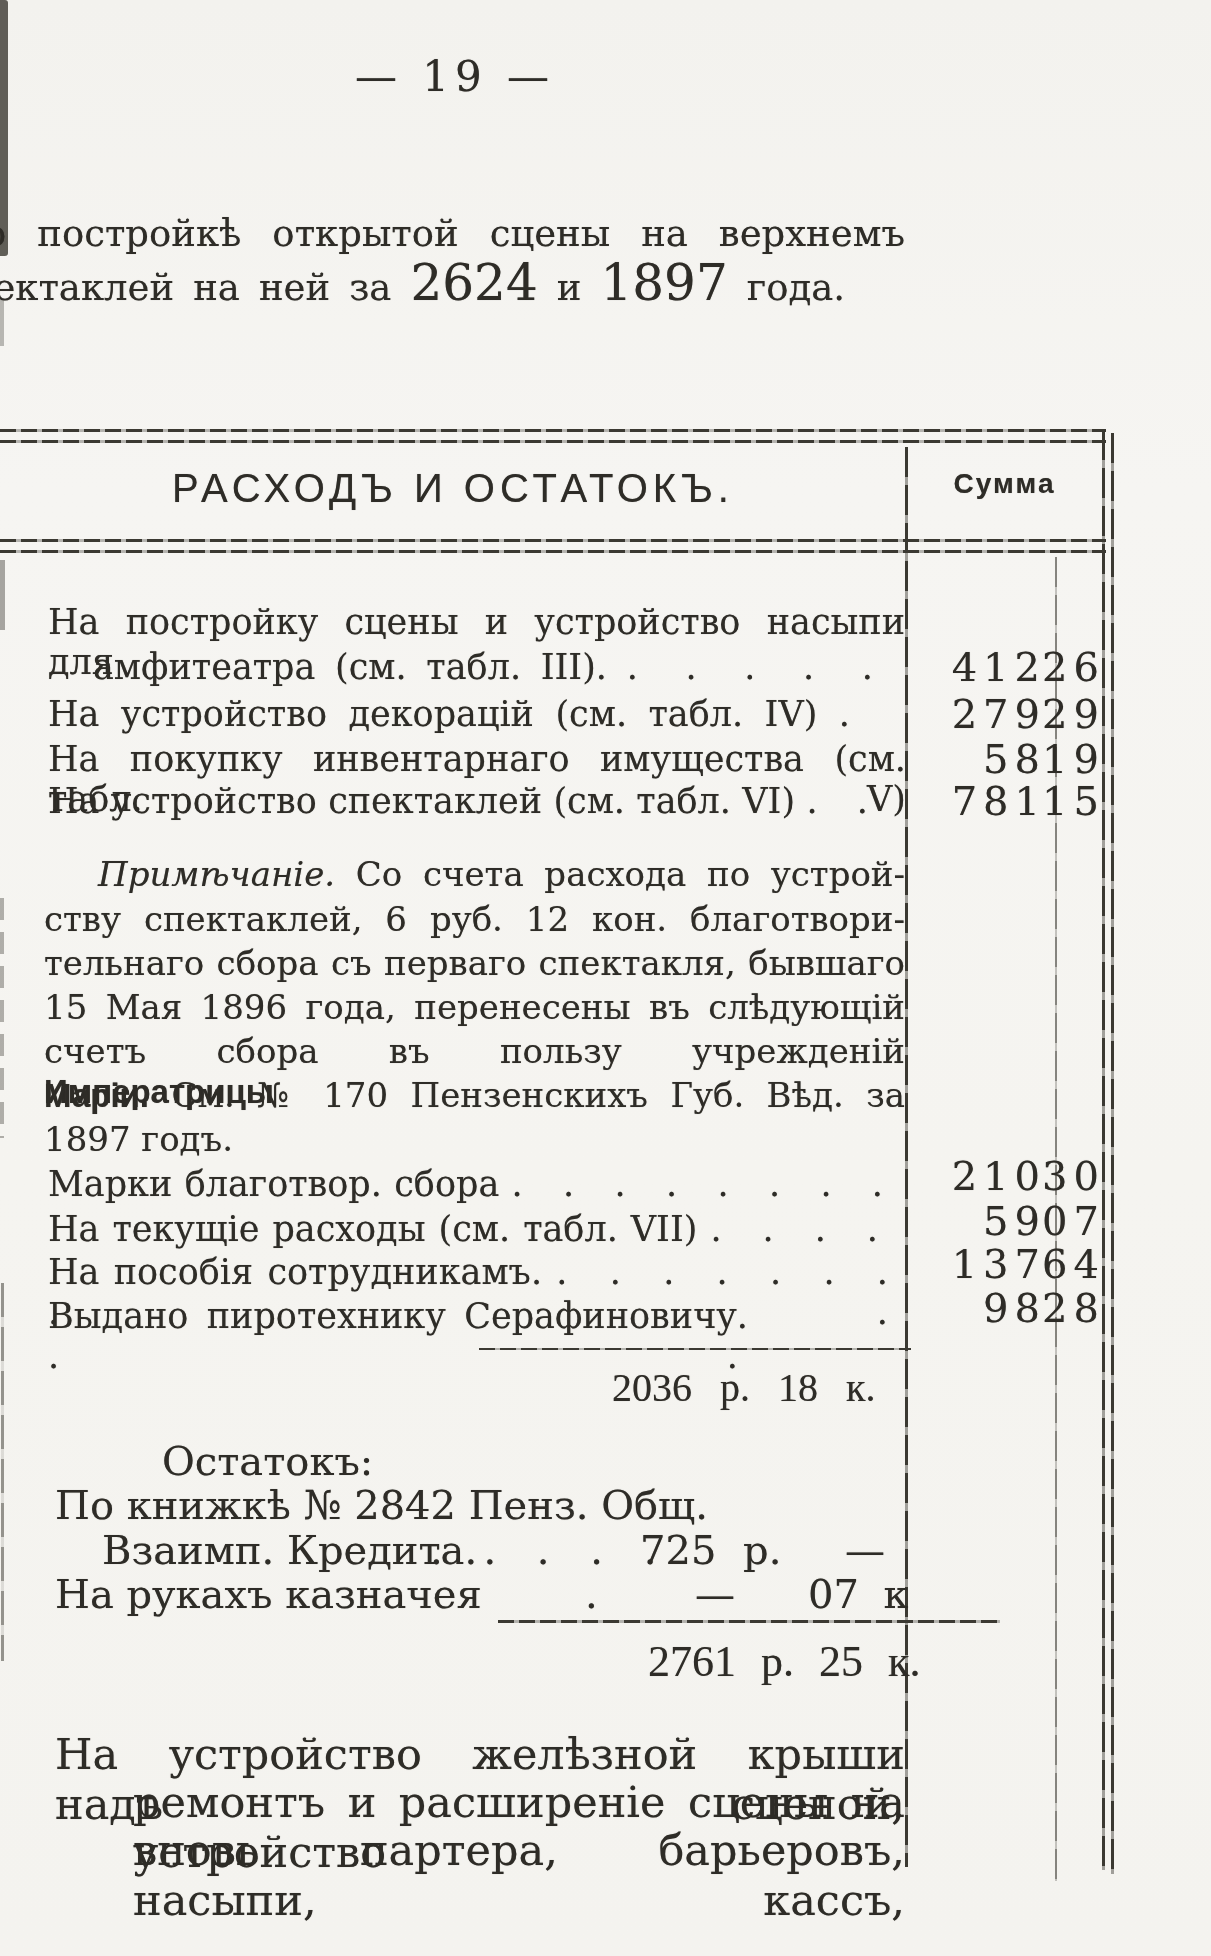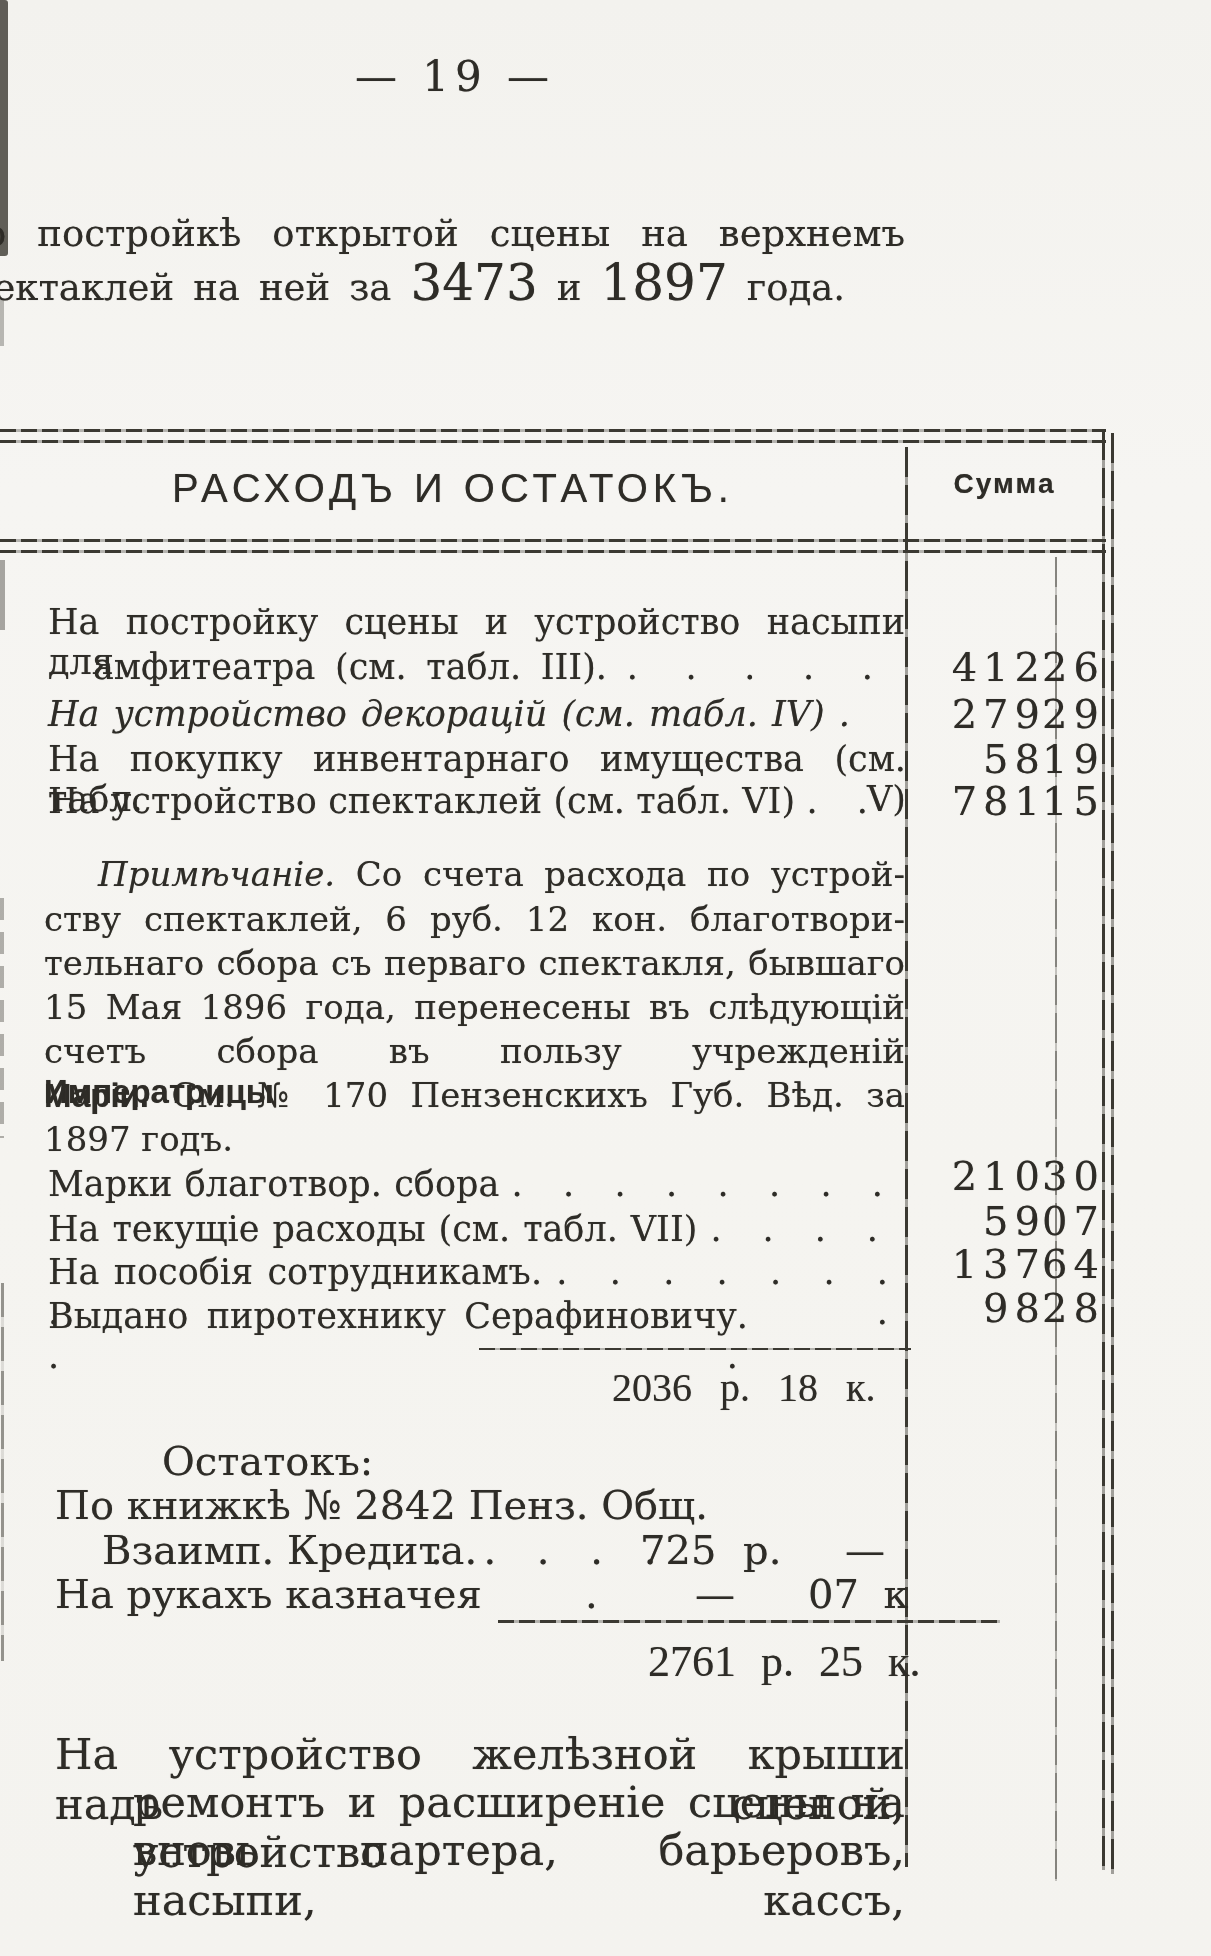--- a/index.html
+++ b/index.html
@@ -37,21 +37,21 @@
   .rule-sub2{left:498px;top:1620px;width:502px;height:2.5px;}
   
   .colhead-left{top:466px;left:0;width:906px;text-align:center;
     font-family:"Liberation Sans",sans-serif;font-size:40px;letter-spacing:5px;}
   .colhead-right{top:468px;left:906px;width:197px;text-align:center;
     font-family:"Liberation Sans",sans-serif;font-weight:bold;font-size:28px;letter-spacing:2px;}
   
   .row{font-size:35px;}
   .r1l1{top:602px;left:48px;width:857px;}
   .r1l2{top:647px;left:93px;width:790px;}
-  .r2{top:694px;left:48px;width:812px;font-style:italic;}
+  .r2{top:694px;left:48px;width:812px;}
   .r3{top:739px;left:48px;width:858px;}
   .r4{top:781px;left:48px;width:830px;}
   .note{font-size:34px;}
   .n1{top:854px;left:98px;width:807px;}
   .n2{top:899px;left:44px;width:861px;}
   .n3{top:943px;left:44px;width:861px;}
   .n4{top:987px;left:44px;width:861px;}
   .n5{top:1031px;left:44px;width:861px;}
   .n6{top:1075px;left:44px;width:861px;}
   .n7{top:1119px;left:44px;}
@@ -106,21 +106,21 @@
 <div class="page">
 
   <div class="art art1"></div>
   <div class="art art2"></div>
   <div class="art art3"></div>
   <div class="art art4"></div>
   <div class="art art5"></div>
 
   <div class="txt pageno">— 19 —</div>
   <div class="txt sub1 j">о постройкѣ открытой сцены на верхнемъ</div>
-  <div class="txt sub2 j"><span>спектаклей на ней за</span> <span class="year">3473</span> <span>и</span> <span class="year">1897</span> <span>года.</span></div>
+  <div class="txt sub2 j"><span>спектаклей на ней за</span> <span class="year">2624</span> <span>и</span> <span class="year">1897</span> <span>года.</span></div>
 
   <div class="hrule rule-top-a"></div>
   <div class="hrule rule-top-b"></div>
   <div class="hrule rule-hdr-a"></div>
   <div class="hrule rule-hdr-b"></div>
   <div class="vrule vline-div"></div>
   <div class="vrule vline-kop"></div>
   <div class="vrule vline-r1"></div>
   <div class="vrule vline-r2"></div>
   <div class="hrule rule-sub1"></div>

